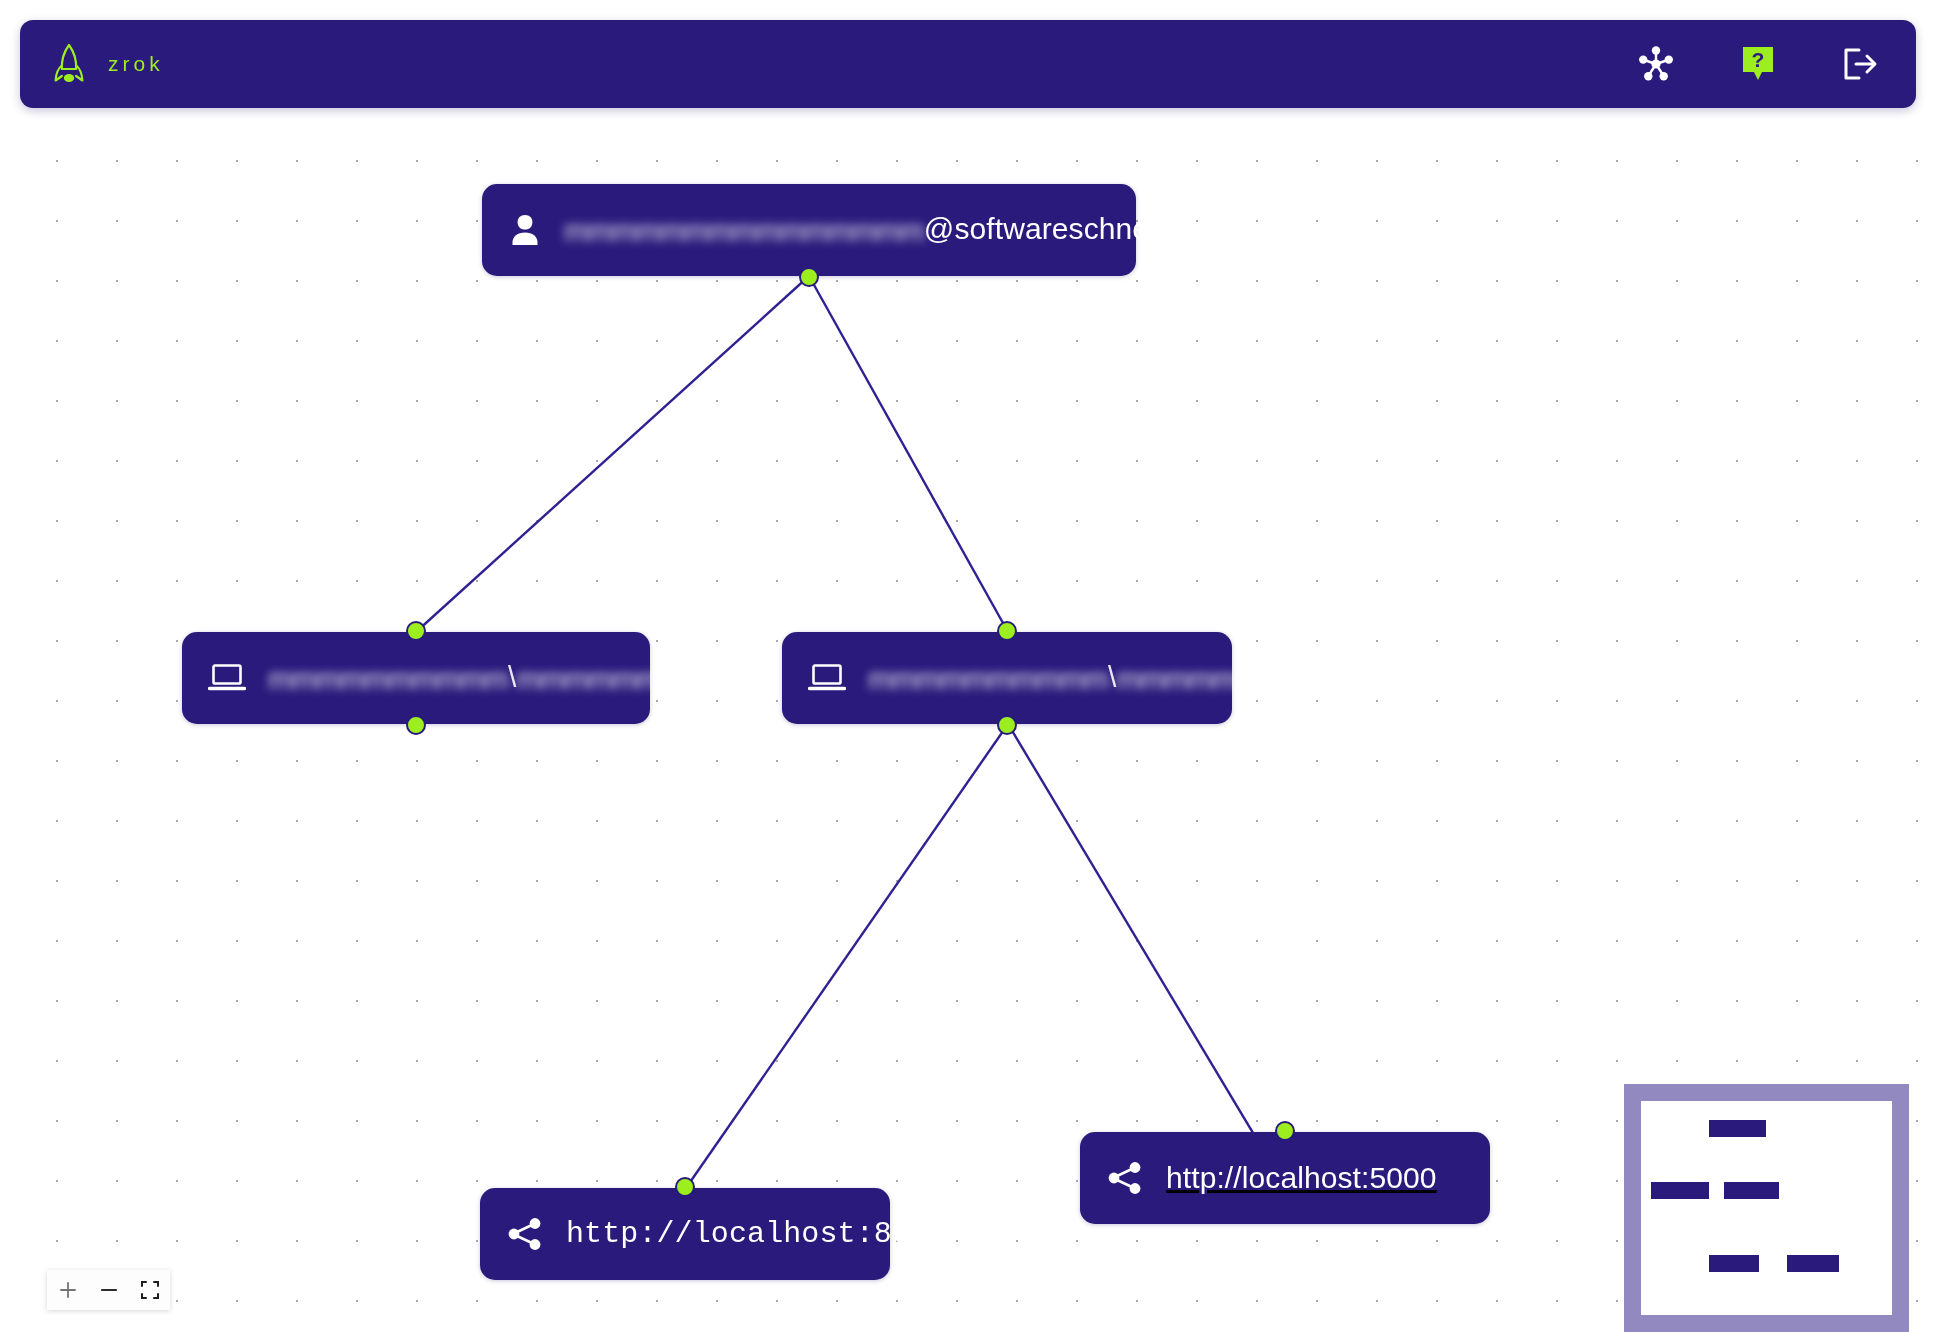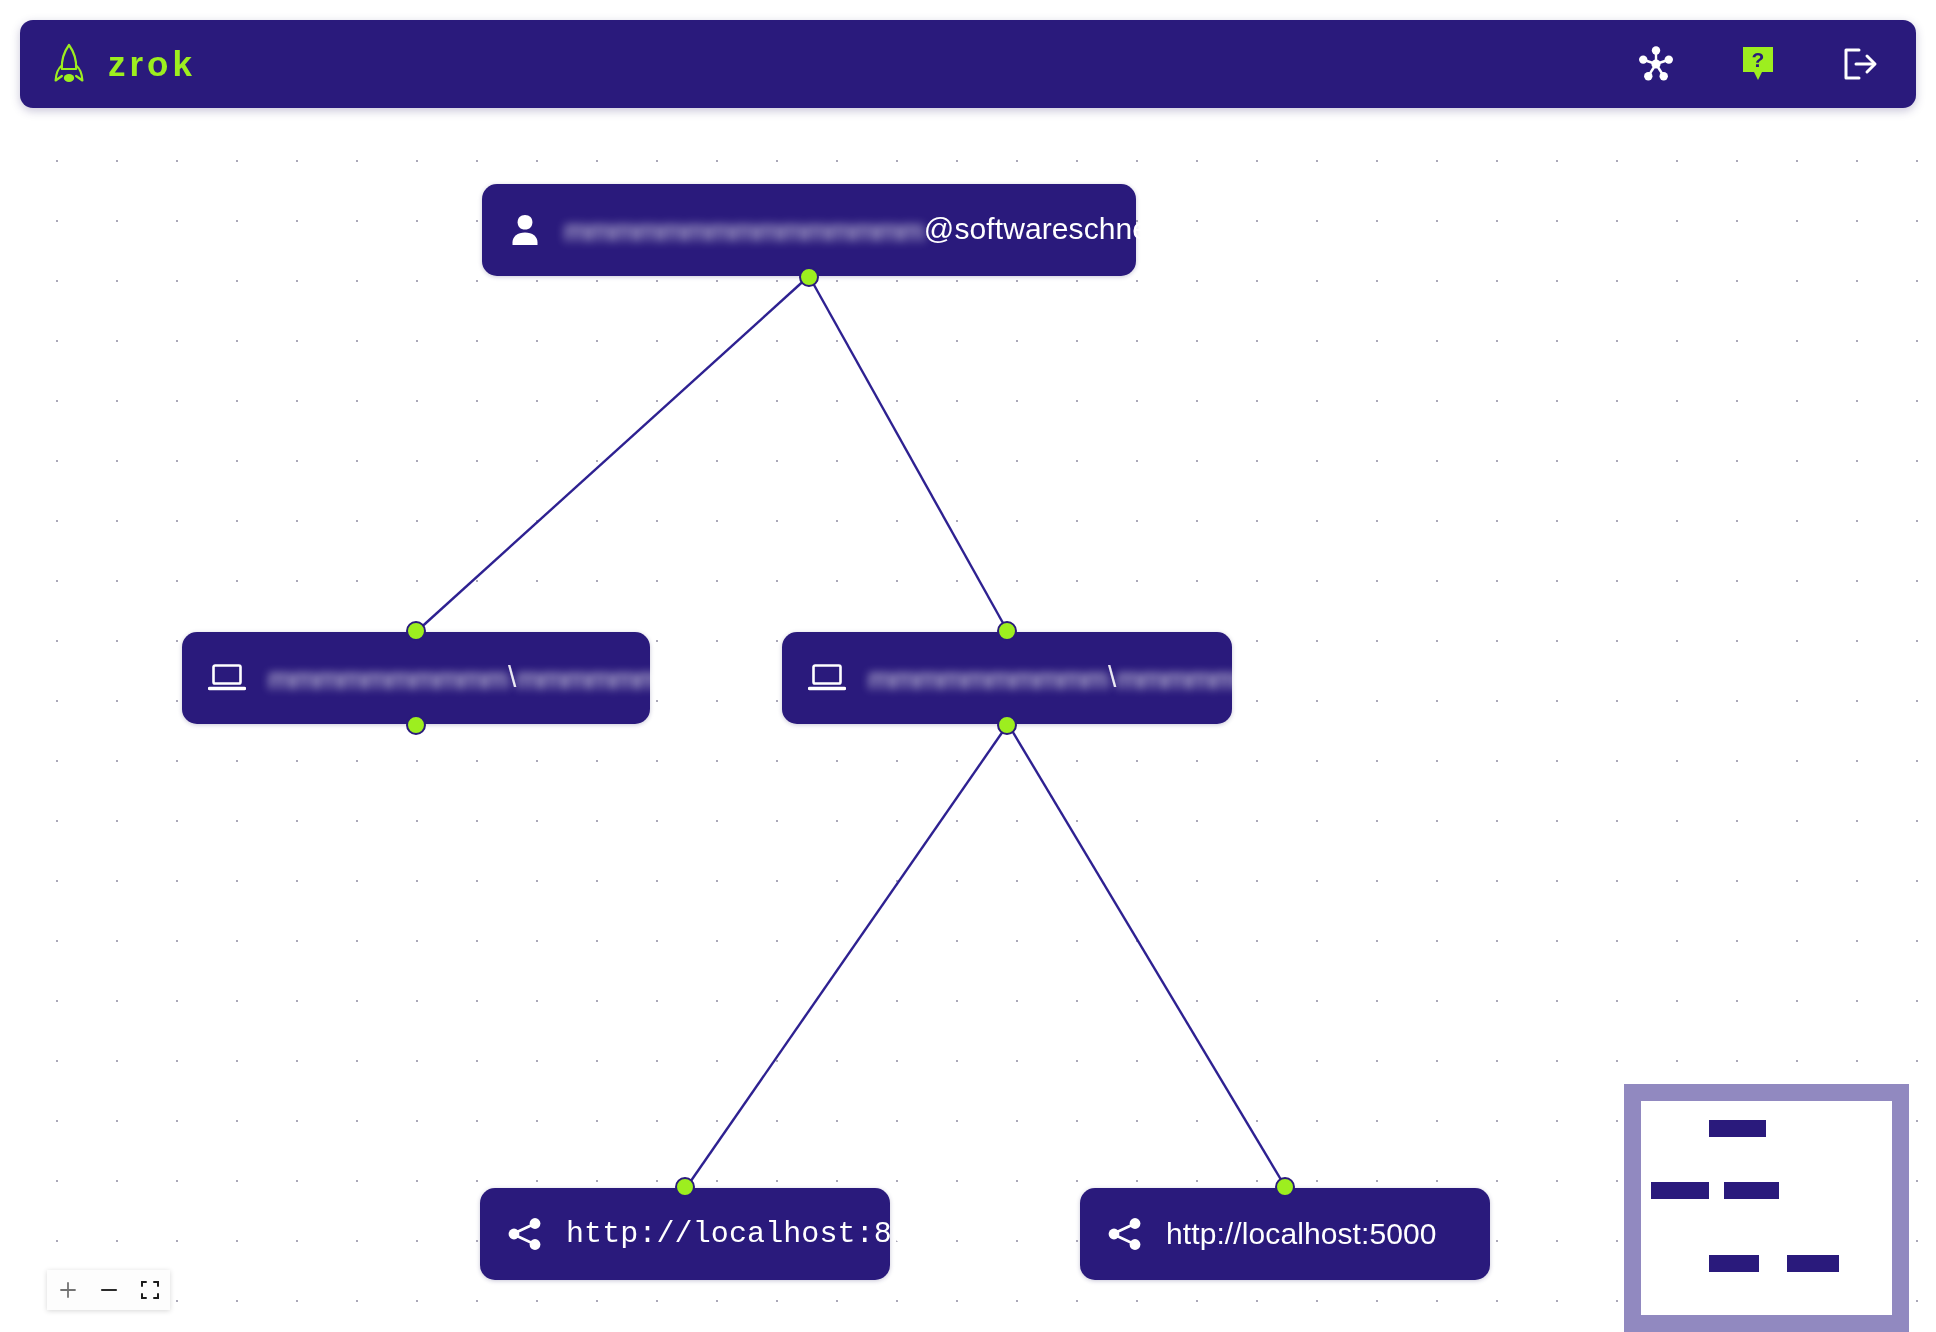--- a/index.html
+++ b/index.html
@@ -36,22 +36,22 @@
     z-index: 40;
   }
   .brand {
     display: flex;
     align-items: center;
     gap: 20px;
   }
   .rocket-icon { width: 38px; height: 44px; display: block; }
   .brand-name {
     color: #9DEE1F;
-    font-size: 35px;
-    font-weight: bold;
+    font-size: 21px;
+    font-weight: normal;
     letter-spacing: 4px;
   }
   .header-spacer { flex: 1; }
   .header-actions {
     display: flex;
     align-items: center;
     gap: 58px;
   }
   .hdr-btn {
     background: none;
@@ -287,21 +287,21 @@
               <circle cx="29" cy="28.5" r="5.4"></circle>
               <g stroke="#ffffff" stroke-width="2.6">
                 <line x1="11" y1="16" x2="26" y2="9"></line>
                 <line x1="11" y1="20" x2="26" y2="27"></line>
               </g>
             </svg>
           </span>
           <span class="node-label">http://localhost:8080</span>
           <span class="handle top"></span>
         </div>
-        <div class="node" style="left: 1080px; top: 1080px; width: 410px; height: 92px;">
+        <div class="node" style="left: 1080px; top: 1024px; width: 410px; height: 92px; text-decoration: underline;">
           <span class="node-icon">
             <svg width="38" height="36" viewBox="0 0 38 36" fill="#ffffff">
               <circle cx="29" cy="7.5" r="5.4"></circle>
               <circle cx="8" cy="18" r="5.4"></circle>
               <circle cx="29" cy="28.5" r="5.4"></circle>
               <g stroke="#ffffff" stroke-width="2.6">
                 <line x1="11" y1="16" x2="26" y2="9"></line>
                 <line x1="11" y1="20" x2="26" y2="27"></line>
               </g>
             </svg>

